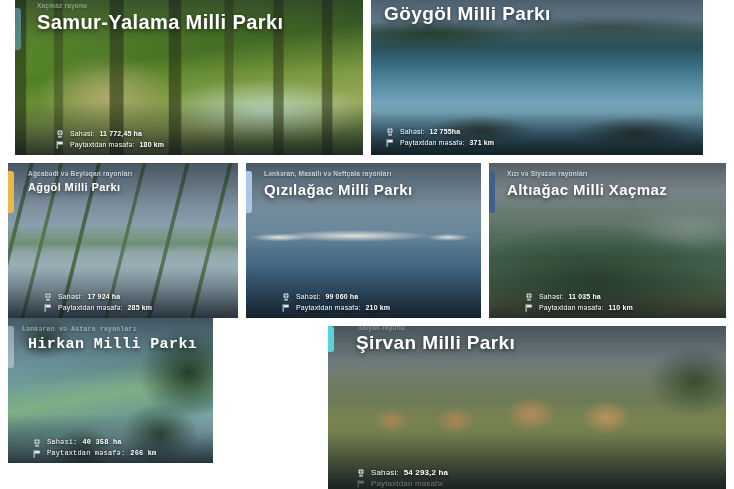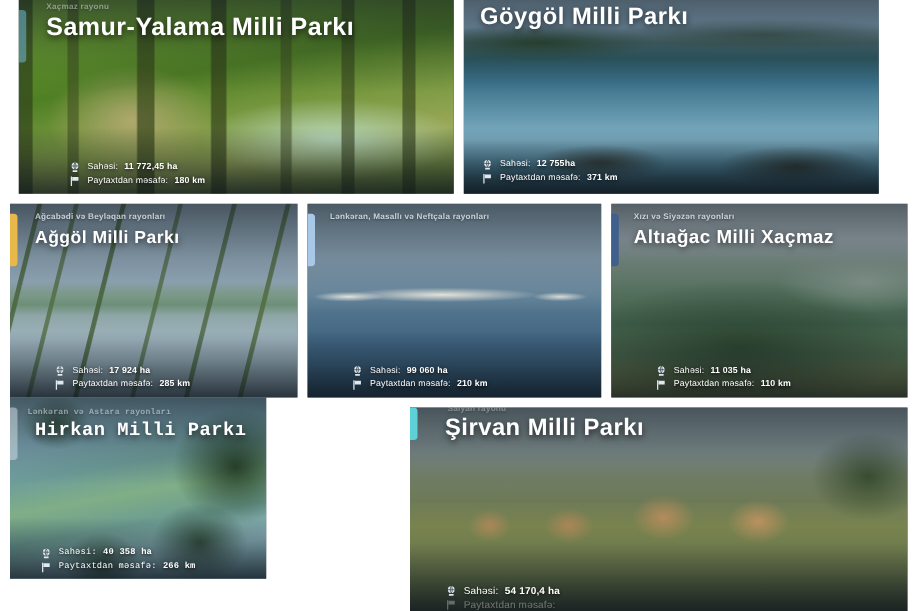--- a/index.html
+++ b/index.html
@@ -221,21 +221,21 @@
       </div>
     </div>
   </div>
 
   <div class="card" style="left:8px; top:163px; width:230px; height:155px;">
     <div class="photo ph-reed"></div>
     <div class="shade-top"></div>
     <div class="shade-bot"></div>
     <div class="accent" style="background:#e8b84b;"></div>
     <div class="subtitle" style="left:20px; top:7px;">Ağcabədi və Beyləqan rayonları</div>
-    <div class="title" style="left:20px; top:18px; font-size:14px;">Ağgöl Milli Parkı</div>
+    <div class="title" style="left:20px; top:18px; font-size:11px;">Ağgöl Milli Parkı</div>
     <div class="stats">
       <div class="stat">
         <span class="ic">
           <svg viewBox="0 0 16 16" width="10" height="10">
               <circle cx="8" cy="6" r="4.3" fill="#dfe9ef"></circle>
               <path d="M3.7 6h8.6M8 1.7c1.7 1.9 1.7 6.7 0 8.6M8 1.7C6.3 3.6 6.3 8.4 8 10.3" stroke="#3c4a54" stroke-width="1" fill="none"></path>
               <path d="M5 11.6h6v2H5z" fill="#dfe9ef"></path>
             </svg>
         </span>
         <span class="lbl">Sahəsi:</span>
@@ -253,20 +253,21 @@
       </div>
     </div>
   </div>
 
   <div class="card" style="left:246px; top:163px; width:235px; height:155px;">
     <div class="photo ph-pelican"></div>
     <div class="shade-top"></div>
     <div class="shade-bot"></div>
     <div class="accent" style="background:#a9c8e8;"></div>
     <div class="subtitle" style="left:18px; top:7px;">Lənkəran, Masallı və Neftçala rayonları</div>
+    <div class="title" style="left:18px; top:18px; font-size:15px;">Qızılağac Milli Parkı</div>
     <div class="stats">
       <div class="stat">
         <span class="ic">
           <svg viewBox="0 0 16 16" width="10" height="10">
               <circle cx="8" cy="6" r="4.3" fill="#dfe9ef"></circle>
               <path d="M3.7 6h8.6M8 1.7c1.7 1.9 1.7 6.7 0 8.6M8 1.7C6.3 3.6 6.3 8.4 8 10.3" stroke="#3c4a54" stroke-width="1" fill="none"></path>
               <path d="M5 11.6h6v2H5z" fill="#dfe9ef"></path>
             </svg>
         </span>
         <span class="lbl">Sahəsi:</span>
@@ -359,21 +360,21 @@
     <div class="stats" style="padding-left:28px; padding-bottom:0;">
       <div class="stat" style="font-size:8px;">
         <span class="ic">
           <svg viewBox="0 0 16 16" width="10" height="10">
               <circle cx="8" cy="6" r="4.3" fill="#dfe9ef"></circle>
               <path d="M3.7 6h8.6M8 1.7c1.7 1.9 1.7 6.7 0 8.6M8 1.7C6.3 3.6 6.3 8.4 8 10.3" stroke="#3c4a54" stroke-width="1" fill="none"></path>
               <path d="M5 11.6h6v2H5z" fill="#dfe9ef"></path>
             </svg>
         </span>
         <span class="lbl">Sahəsi:</span>
-        <span class="val">54 170,4 ha</span>
+        <span class="val">54 293,2 ha</span>
       </div>
       <div class="stat" style="font-size:8px; opacity:.35;">
         <span class="ic">
           <svg viewBox="0 0 16 16" width="10" height="10">
               <path d="M3.4 2v12" stroke="#dfe9ef" stroke-width="1.6" fill="none"></path>
               <path d="M4.4 2.6h8v4.6h-8z" fill="#dfe9ef"></path>
             </svg>
         </span>
         <span class="lbl">Paytaxtdan məsafə:</span>
         <span class="val"></span>

